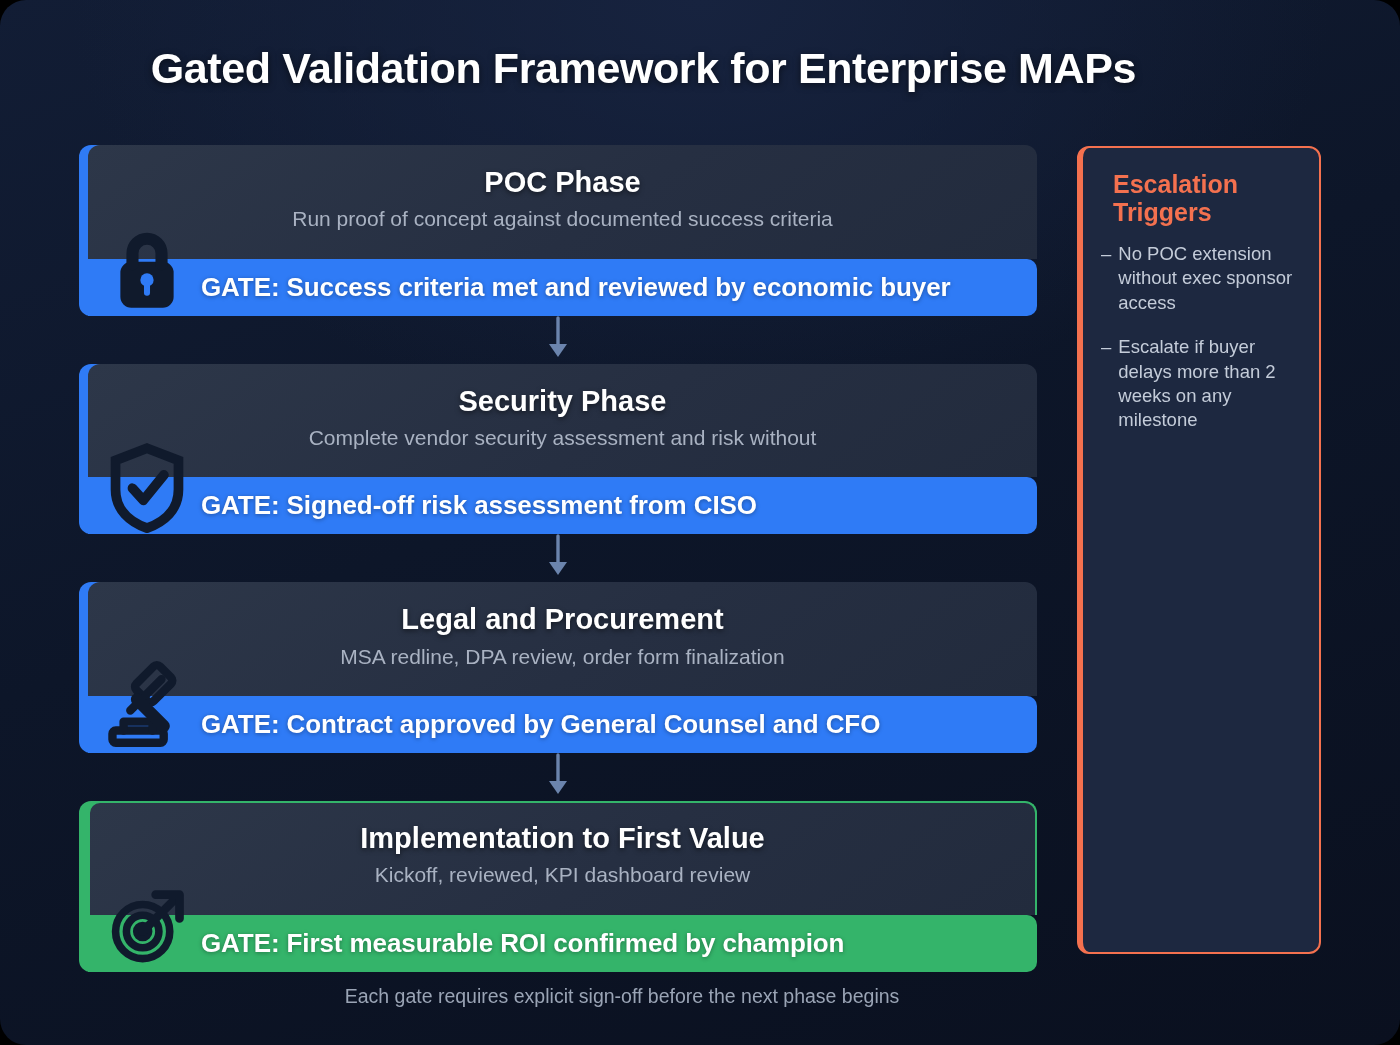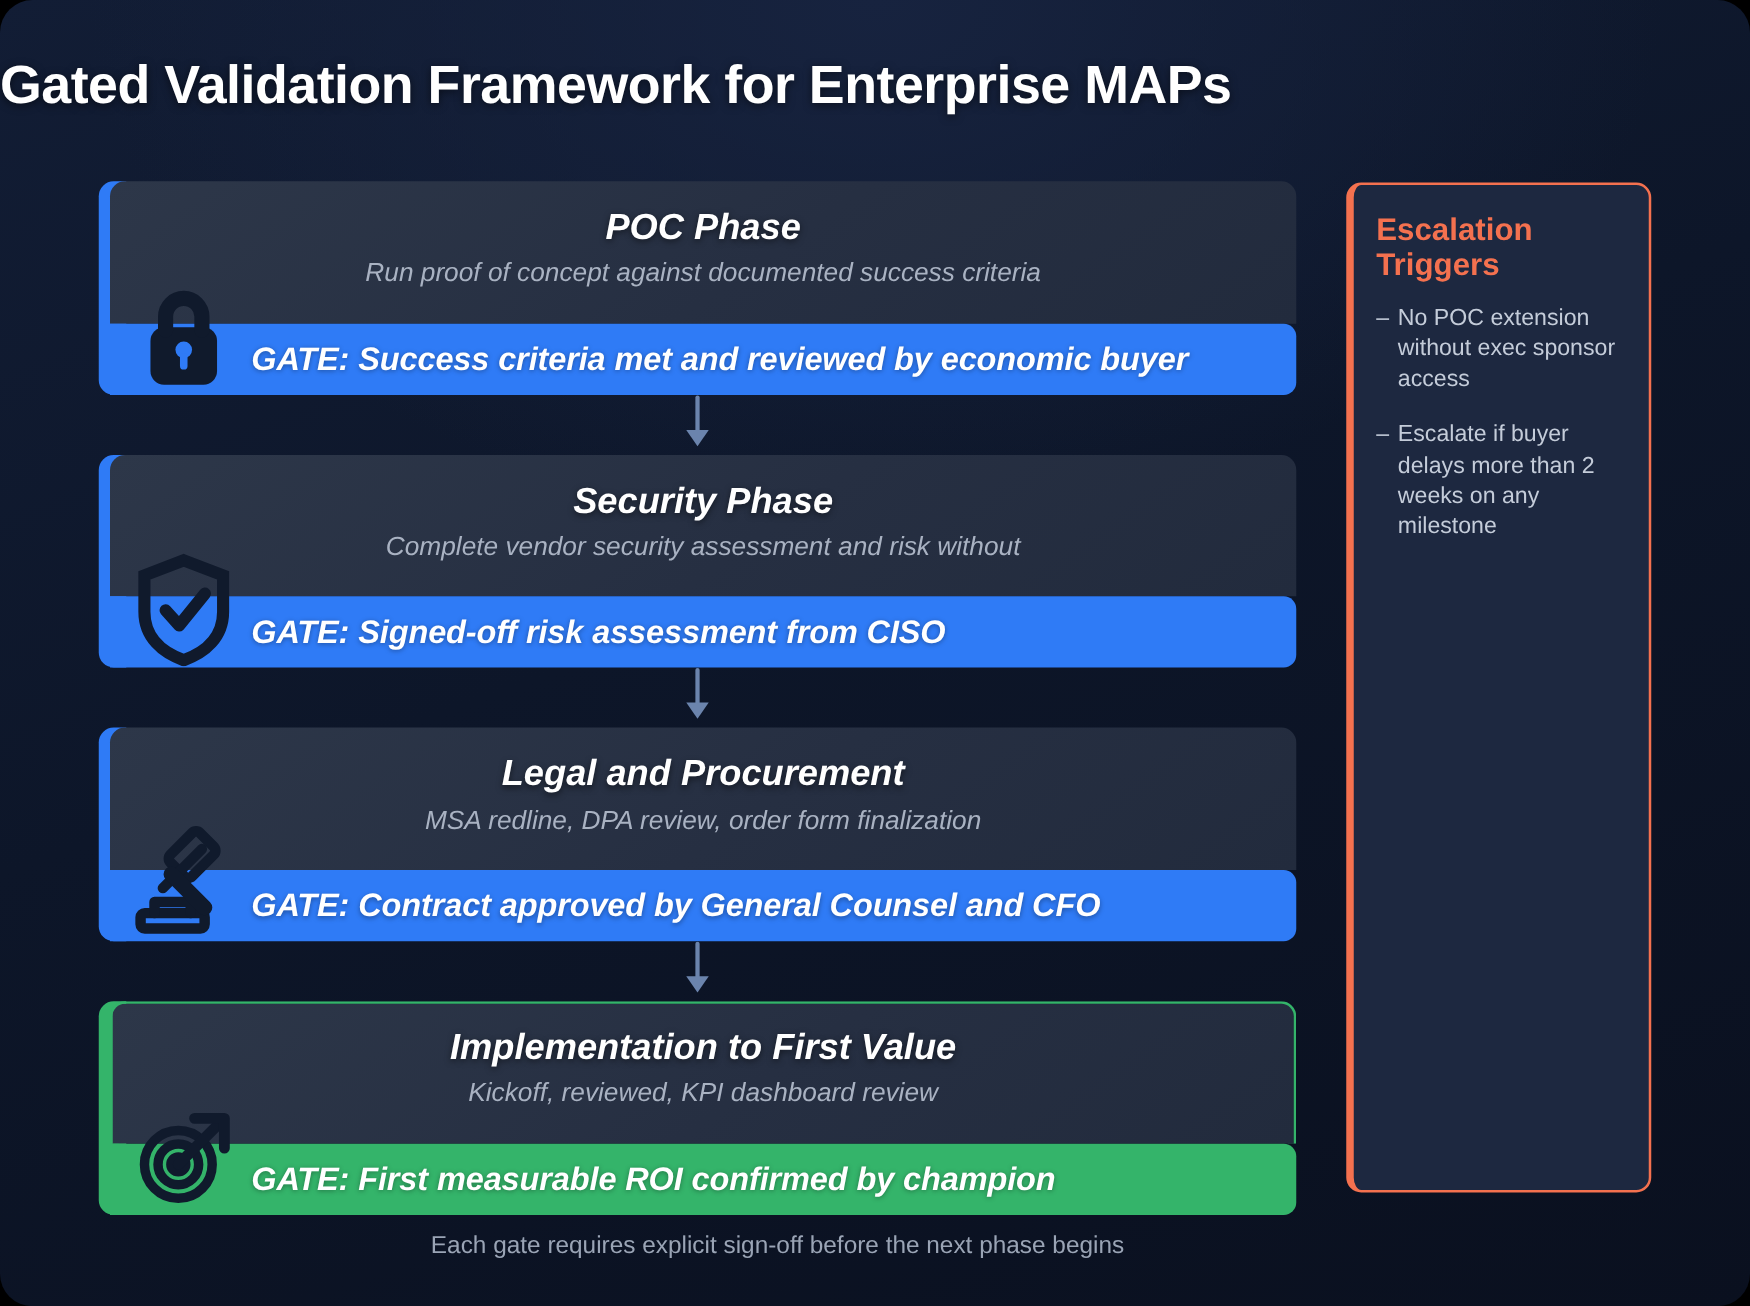--- a/index.html
+++ b/index.html
@@ -24,40 +24,39 @@
       radial-gradient(ellipse 900px 600px at 50% 0%, #17233f 0%, rgba(23,35,63,0) 70%),
       linear-gradient(160deg, #121d35 0%, #0d1629 45%, #0a101f 100%);
     overflow: hidden;
   }
 
   .title {
     position: absolute;
     top: 44px;
     left: 0;
     width: 1136px;
-    text-align: left;
+    text-align: right;
     font-size: 43px;
     font-weight: bold;
     color: #ffffff;
     letter-spacing: -0.4px;
     text-shadow: 0 2px 7px rgba(0,0,0,0.55);
   }
 
   
   .flow {
     position: absolute;
     left: 79px;
     top: 145px;
     width: 958px;
   }
 
   .phase {
     position: relative;
     margin-bottom: 0;
-    font-style: italic;
   }
 
   .phase-body {
     position: relative;
     margin-left: 9px;
     border-radius: 12px 12px 0 0;
     background: linear-gradient(145deg, #2d3749 0%, #262f42 55%, #222b3d 100%);
     padding: 21px 30px 26px 30px;
     box-sizing: border-box;
     text-align: center;
@@ -163,20 +162,21 @@
     border-left: 6px solid #f4714f;
     border-radius: 12px;
     padding: 22px 18px 18px 18px;
   }
   .esc-title {
     font-size: 25px;
     font-weight: bold;
     color: #f4714f;
     line-height: 1.12;
     margin-bottom: 16px;
+    margin-left: 12px;
   }
   .esc-item {
     display: flex;
     font-size: 18.5px;
     color: #c4ccd9;
     line-height: 1.32;
     margin-bottom: 20px;
   }
   .esc-dash {
     flex: 0 0 auto;

